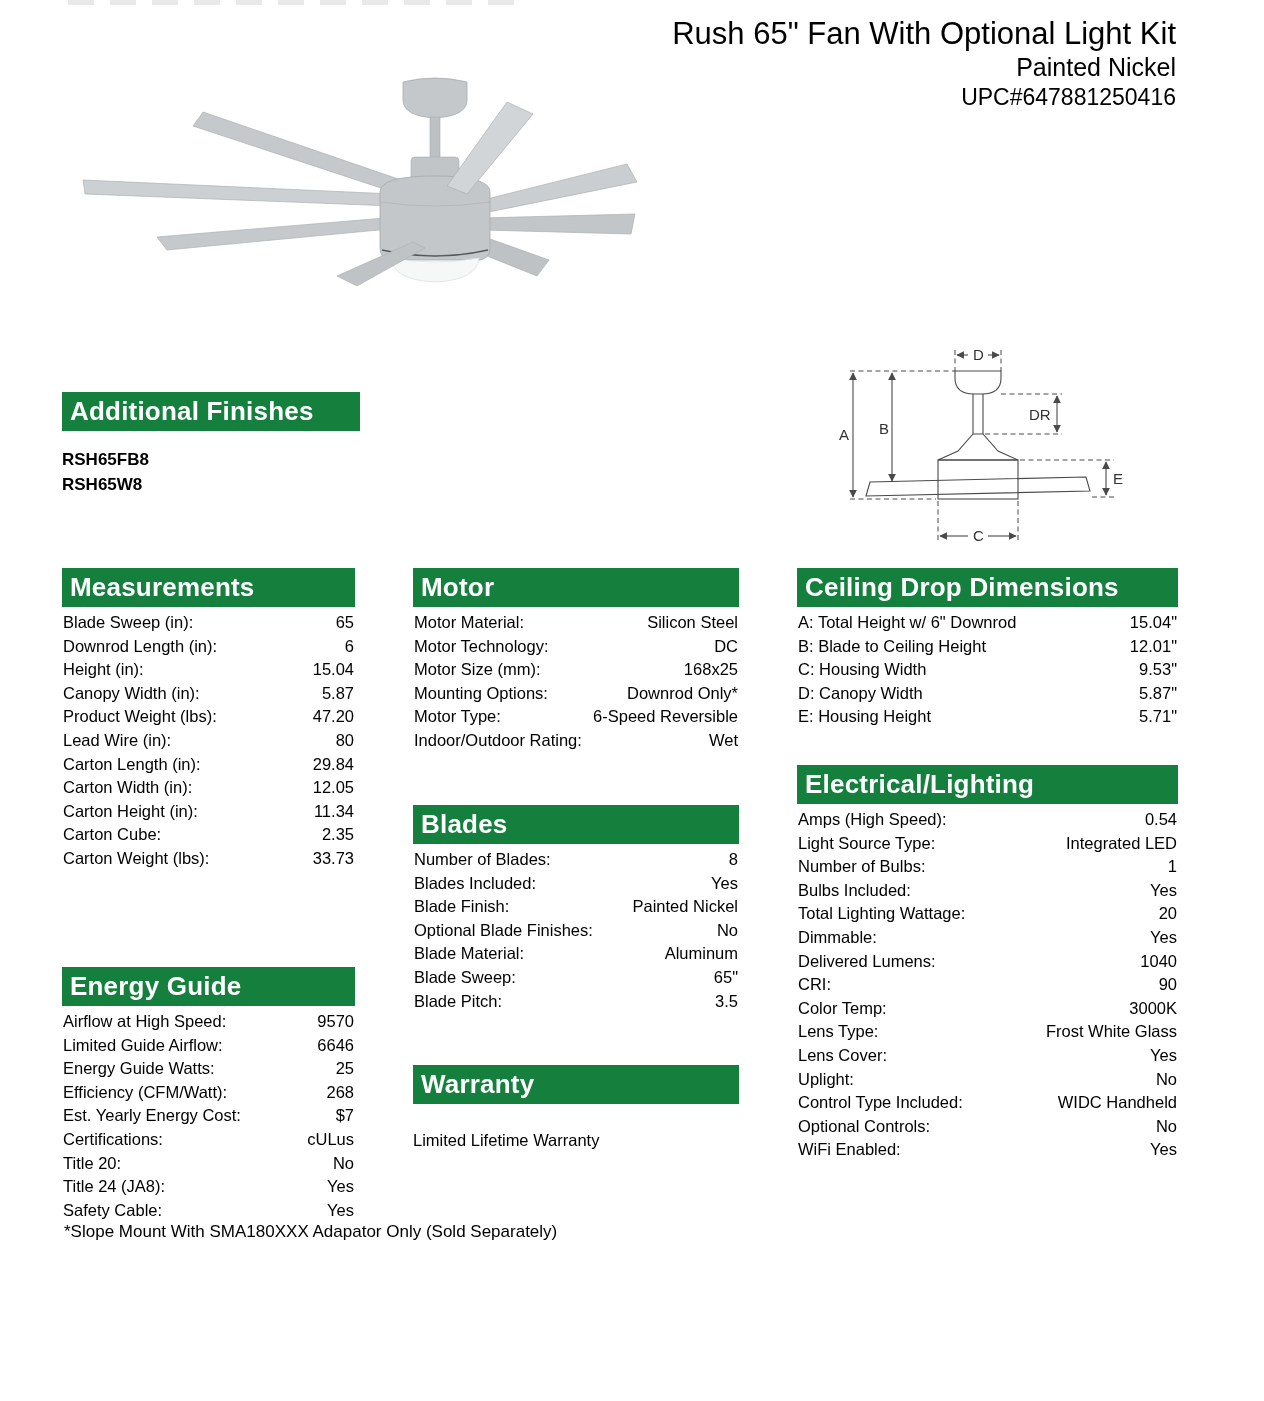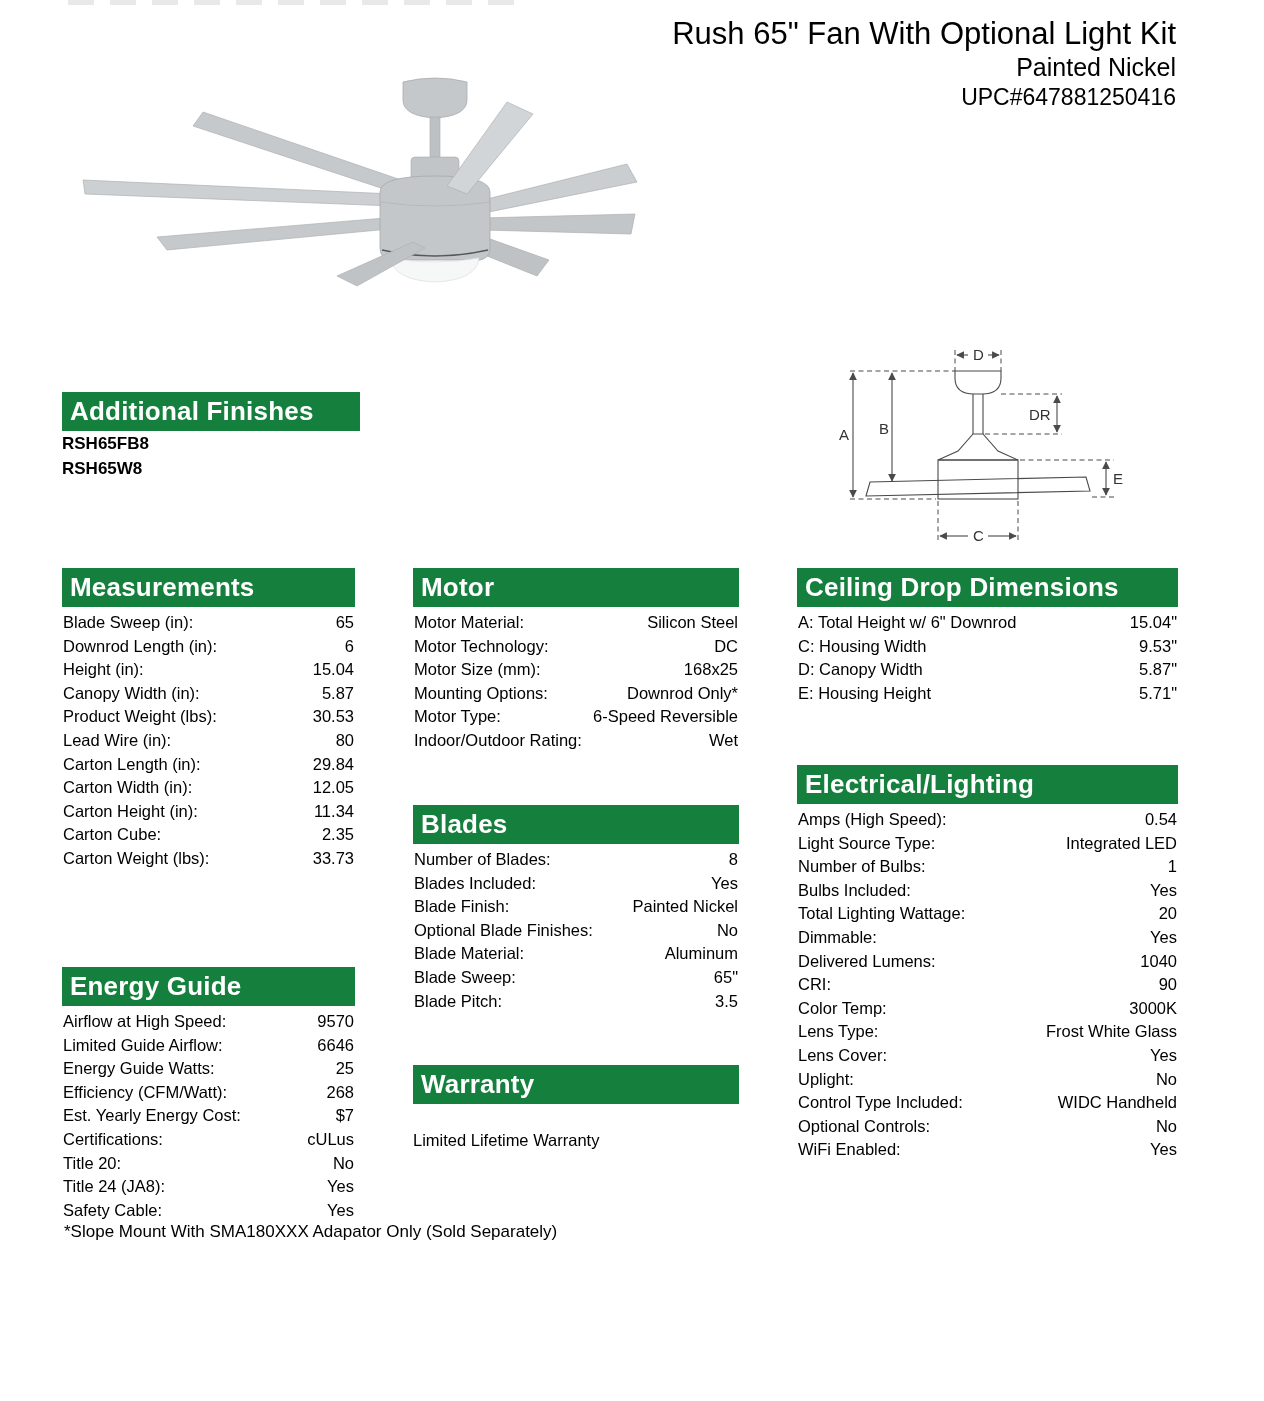--- a/index.html
+++ b/index.html
@@ -33,21 +33,21 @@
 
   .pos-finishes { left:62px; top:392px; width:298px; }
   .pos-meas   { left:62px;  top:568px; width:293px; }
   .pos-energy { left:62px;  top:920px; width:293px;margin-top:47px; }
   .pos-motor  { left:413px; top:568px; width:326px; }
   .pos-blades { left:413px; top:805px; width:326px; }
   .pos-warranty { left:413px; top:1065px; width:326px; }
   .pos-ceiling { left:797px; top:568px; width:381px; }
   .pos-electrical { left:797px; top:765px; width:381px; }
 
-  .finish-list { margin-top:0; }
+  .finish-list { margin-top:16px; }
   .finish-item { font-size:17px; font-weight:700; line-height:25px; }
 
   .warranty-text { font-size:16.5px; line-height:24px; margin-top:24px; }
 
   
   .diagram { position:absolute; left:822px; top:340px; width:345px; height:222px; }
 
   .footnote { position:absolute; left:64px; top:1221px; font-size:17px; line-height:22px; }
 </style>
 </head>
@@ -153,21 +153,21 @@
         <div class="spec-row">
           <span class="spec-label">Height (in):</span>
           <span class="spec-value">15.04</span>
         </div>
         <div class="spec-row">
           <span class="spec-label">Canopy Width (in):</span>
           <span class="spec-value">5.87</span>
         </div>
         <div class="spec-row">
           <span class="spec-label">Product Weight (lbs):</span>
-          <span class="spec-value">30.53</span>
+          <span class="spec-value">47.20</span>
         </div>
         <div class="spec-row">
           <span class="spec-label">Lead Wire (in):</span>
           <span class="spec-value">80</span>
         </div>
         <div class="spec-row">
           <span class="spec-label">Carton Length (in):</span>
           <span class="spec-value">29.84</span>
         </div>
         <div class="spec-row">
@@ -301,20 +301,24 @@
   </div>
 
   <div class="section pos-ceiling">
     <div class="sec-header">Ceiling Drop Dimensions</div>
     <div class="sec-rows">
         <div class="spec-row">
           <span class="spec-label">A: Total Height w/ 6" Downrod</span>
           <span class="spec-value">15.04"</span>
         </div>
         <div class="spec-row">
+          <span class="spec-label">B: Blade to Ceiling Height</span>
+          <span class="spec-value">12.01"</span>
+        </div>
+        <div class="spec-row">
           <span class="spec-label">C: Housing Width</span>
           <span class="spec-value">9.53"</span>
         </div>
         <div class="spec-row">
           <span class="spec-label">D: Canopy Width</span>
           <span class="spec-value">5.87"</span>
         </div>
         <div class="spec-row">
           <span class="spec-label">E: Housing Height</span>
           <span class="spec-value">5.71"</span>

